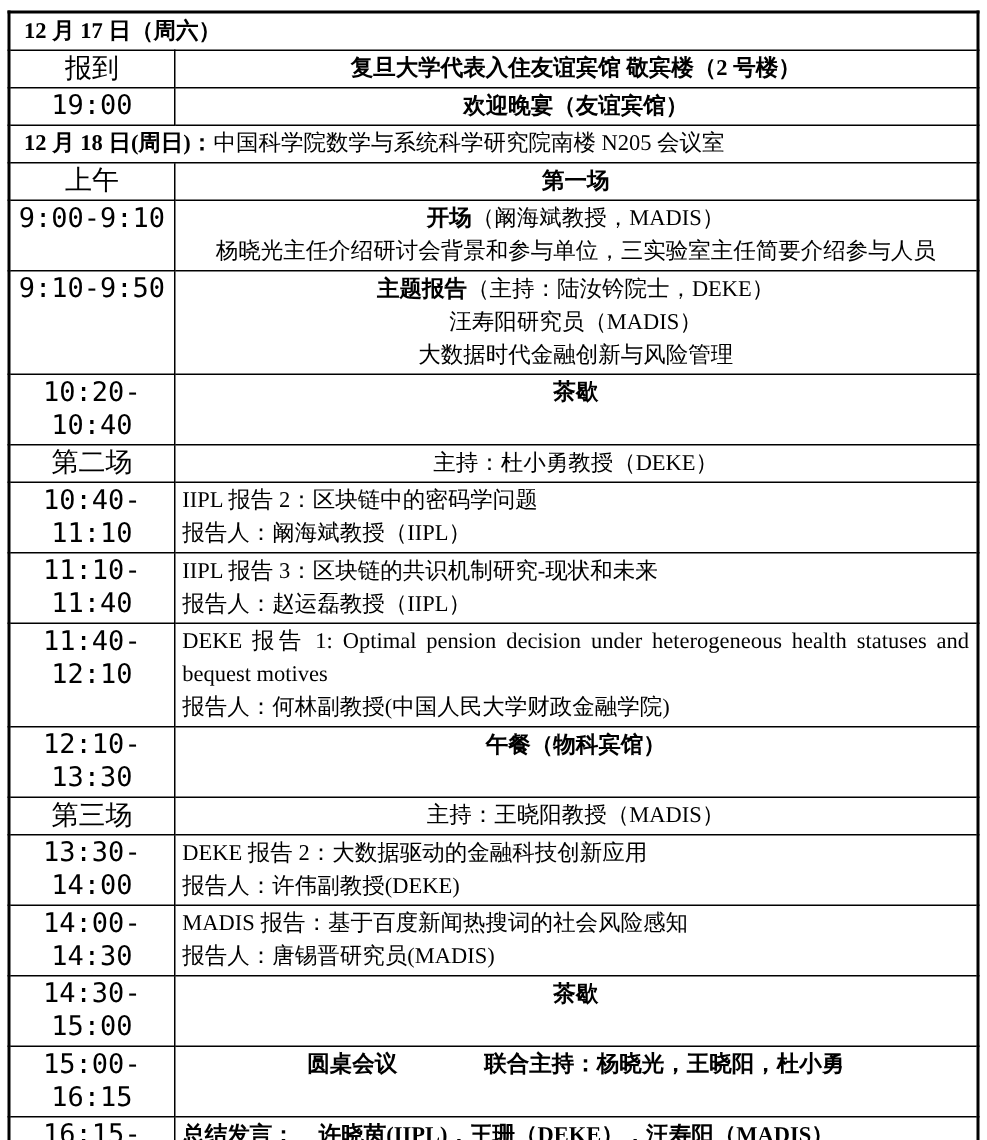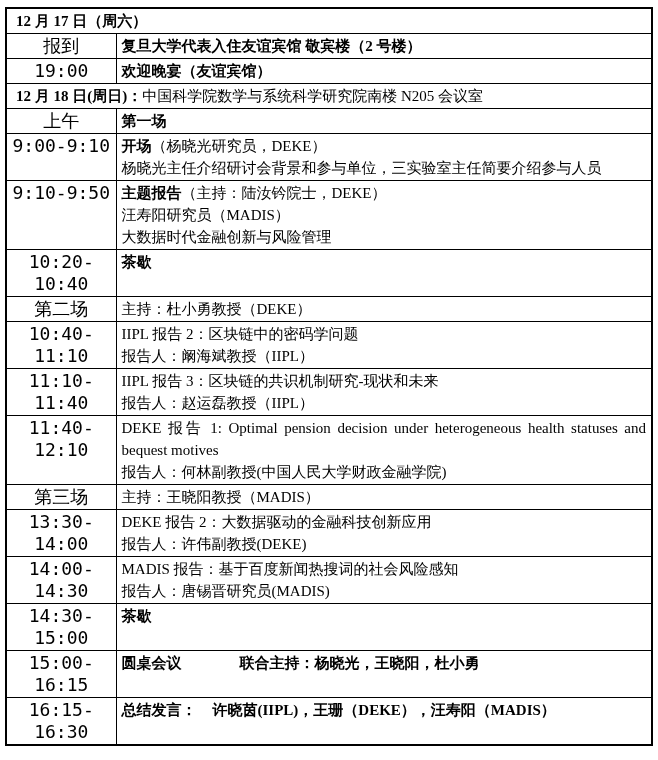--- a/index.html
+++ b/index.html
@@ -27,21 +27,21 @@
     width:100px;
     text-align:center;
     font-family:"DejaVu Sans Mono","Liberation Mono",monospace;
     font-size:18px;
   }
   td.day{
     font-weight:bold;
     padding-left:9px;
   }
   td.day .rest{font-weight:normal;}
-  .c{}
+  .c{text-align:center;}
   .b{font-weight:bold;}
   .line{display:block;}
   .just{text-align:justify;}
   .gap-wide{margin-right:58px;}
   .gap-small{margin-right:16px;}
 </style>
 </head>
 <body>
 
 <table class="schedule">
@@ -70,21 +70,21 @@
     </tr>
 
     <tr>
       <td class="time">上午</td>
       <td class="c b">第一场</td>
     </tr>
 
     <tr>
       <td class="time">9:00-9:10</td>
       <td>
-        <span class="line c"><span class="b">开场</span><span>（杨晓光研究员，DEKE）</span></span>
+        <span class="line c"><span class="b">开场</span><span>（阚海斌教授，MADIS）</span></span>
         <span class="line c">杨晓光主任介绍研讨会背景和参与单位，三实验室主任简要介绍参与人员</span>
       </td>
     </tr>
 
     <tr>
       <td class="time">9:10-9:50</td>
       <td>
         <span class="line c"><span class="b">主题报告</span><span>（主持：陆汝钤院士，DEKE）</span></span>
         <span class="line c">汪寿阳研究员（MADIS）</span>
         <span class="line c">大数据时代金融创新与风险管理</span>
@@ -119,20 +119,24 @@
     </tr>
 
     <tr>
       <td class="time">11:40-12:10</td>
       <td>
         <span class="line just">DEKE 报告 1: Optimal pension decision under heterogeneous health statuses and bequest motives</span>
         <span class="line">报告人：何林副教授(中国人民大学财政金融学院)</span>
       </td>
     </tr>
 
+    <tr>
+      <td class="time">12:10-13:30</td>
+      <td class="c b">午餐（物科宾馆）</td>
+    </tr>
 
     <tr>
       <td class="time">第三场</td>
       <td class="c">主持：王晓阳教授（MADIS）</td>
     </tr>
 
     <tr>
       <td class="time">13:30-14:00</td>
       <td>
         <span class="line">DEKE 报告 2：大数据驱动的金融科技创新应用</span>

